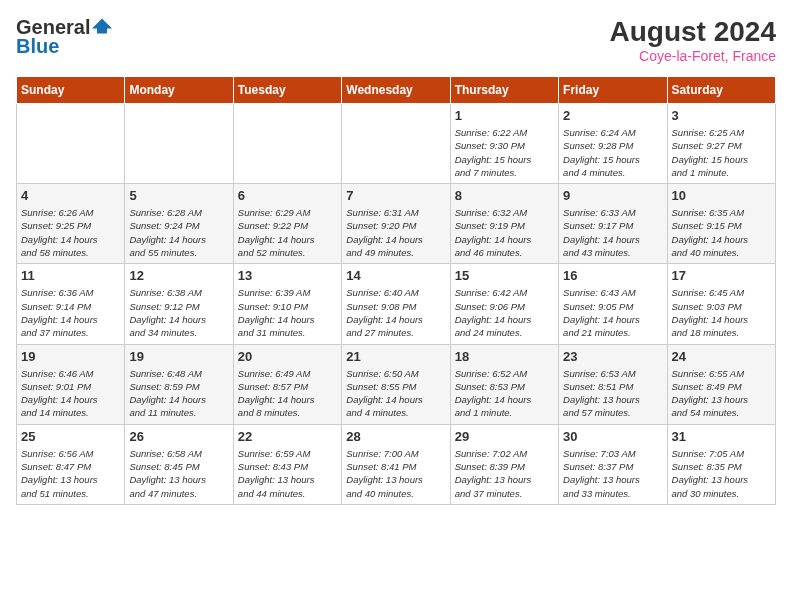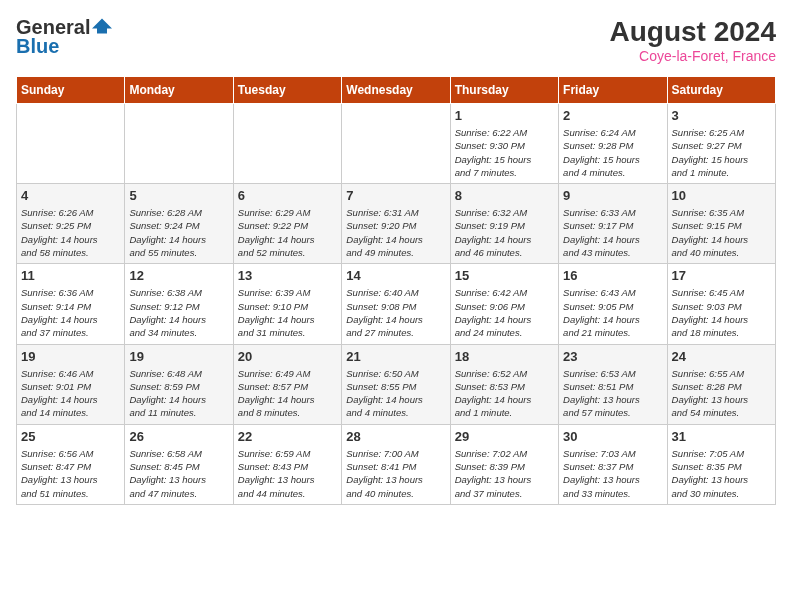--- a/index.html
+++ b/index.html
@@ -286,21 +286,21 @@
         <td>
           <span class="day-number">23</span>
           <div class="day-info" style="white-space: pre-line;">Sunrise: 6:53 AM
 Sunset: 8:51 PM
 Daylight: 13 hours
 and 57 minutes.</div>
         </td>
         <td>
           <span class="day-number">24</span>
           <div class="day-info" style="white-space: pre-line;">Sunrise: 6:55 AM
-Sunset: 8:28 PM
+Sunset: 8:49 PM
 Daylight: 13 hours
 and 54 minutes.</div>
         </td>
       </tr>
       <tr>
         <td>
           <span class="day-number">25</span>
           <div class="day-info" style="white-space: pre-line;">Sunrise: 6:56 AM
 Sunset: 8:47 PM
 Daylight: 13 hours

